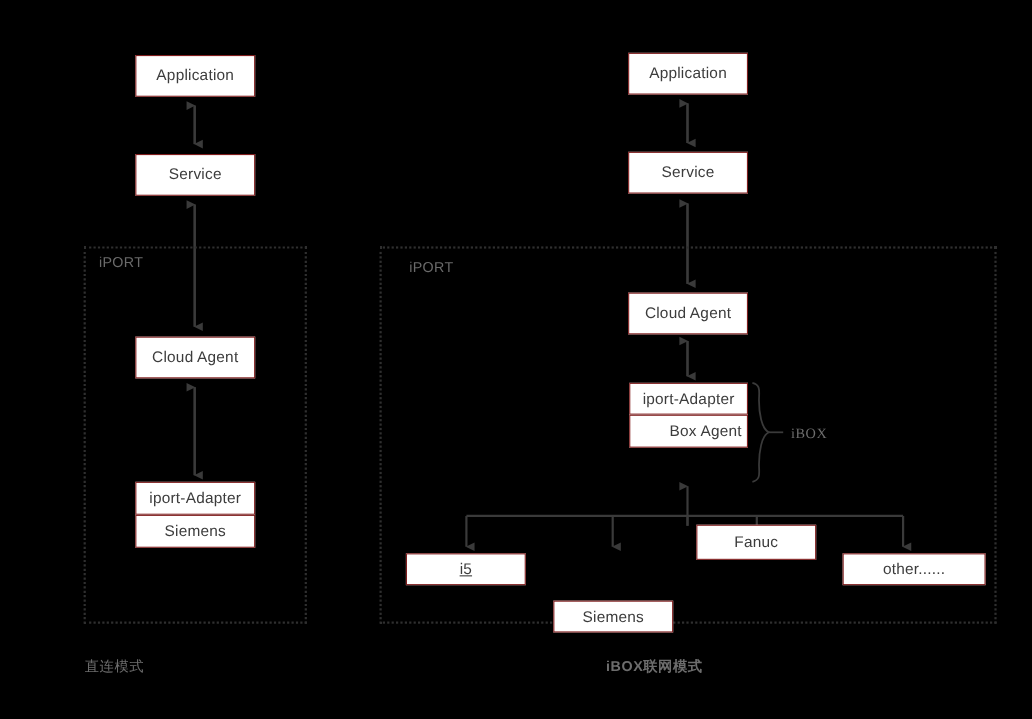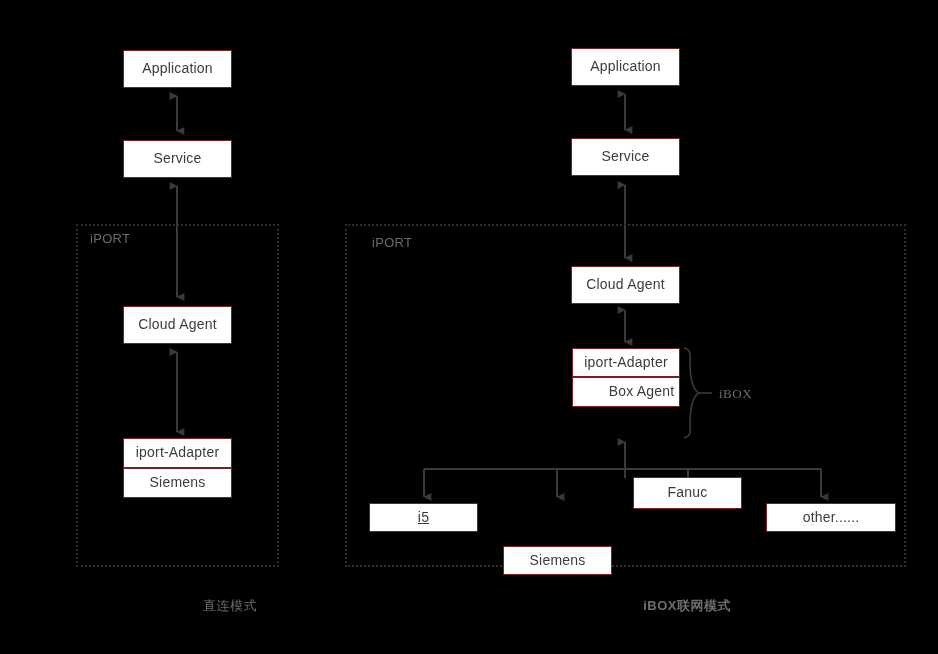--- a/index.html
+++ b/index.html
@@ -55,21 +55,21 @@
   .zone-label {
     position: absolute;
     font-size: 13px;
     color: #6a6a6a;
     letter-spacing: 0.3px;
   }
   .caption {
     position: absolute;
     font-size: 13px;
     color: #6d6d6d;
-    text-align: right;
+    text-align: left;
     letter-spacing: 0.5px;
     white-space: nowrap;
   }
   .brace-label {
     position: absolute;
     font-size: 13px;
     color: #6d6d6d;
     letter-spacing: 0.5px;
     white-space: nowrap;
   }

